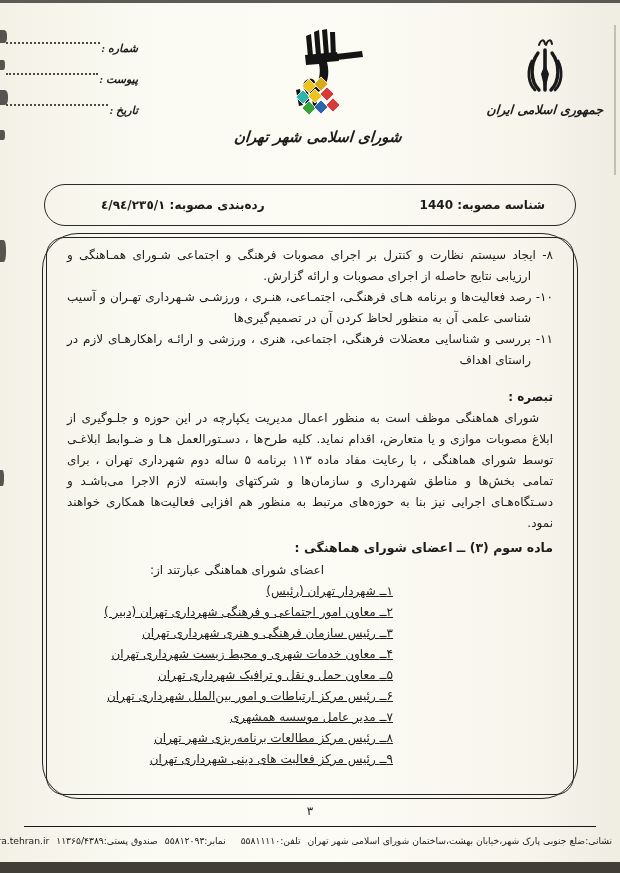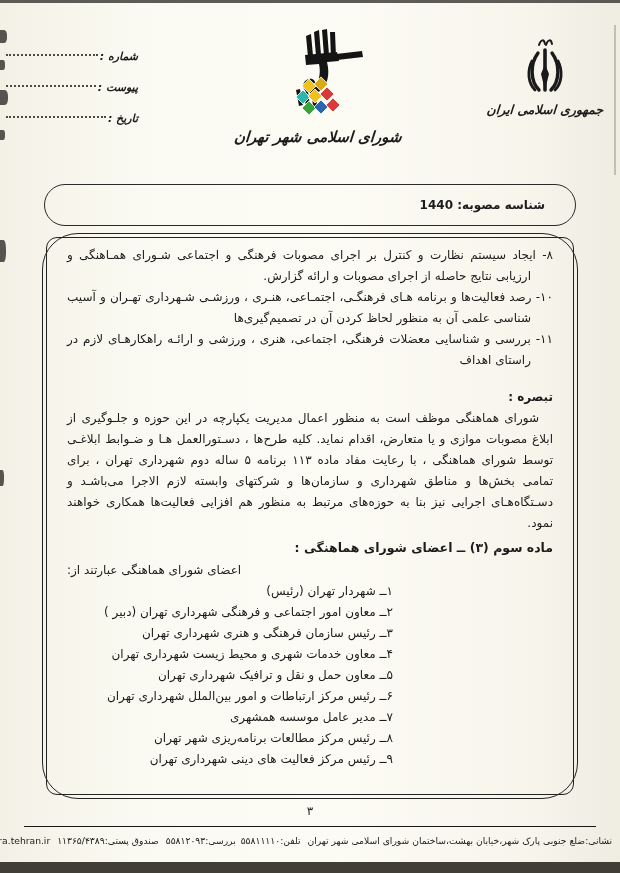--- a/index.html
+++ b/index.html
@@ -15,21 +15,21 @@
   .b1 { top:30px;  width:7px; height:13px; }
   .b2 { top:60px;  width:5px; height:10px; }
   .b3 { top:90px;  width:8px; height:15px; }
   .b4 { top:130px; width:5px; height:10px; }
   .b5 { top:240px; width:6px; height:22px; }
   .b6 { top:470px; width:4px; height:16px; }
   .edge-right { position:absolute; right:4px; top:25px; height:150px; width:2px; background:rgba(110,104,88,.35); }
 
   
   .lh-fields { position:absolute; top:42px; left:6px; width:132px; direction:rtl; }
-  .lh-row { display:flex; align-items:center; height:31px; }
+  .lh-row { display:flex; align-items:flex-start; height:31px;font-family:Liberation Serif, serif; }
   .lh-label { font-size:11px; font-weight:bold; font-style:italic; white-space:nowrap; padding-bottom:2px; }
   .lh-dots { flex:1; border-bottom:2px dotted #4c4a44; margin:0 2px 6px 0; }
 
   
   .logo-block { position:absolute; top:28px; left:234px; width:156px; text-align:center; }
   .org-name { font-size:15px; font-weight:bold; font-style:italic; margin-top:0; white-space:nowrap; transform:skewX(-4deg); }
 
   
   .emblem-block { position:absolute; top:36px; left:476px; width:138px; text-align:center; }
   .country-name { font-size:12.5px; font-weight:bold; font-style:italic; margin-top:4px; white-space:nowrap; transform:skewX(-4deg); }
@@ -43,41 +43,41 @@
   }
   .res-part { white-space:nowrap; }
 
   
   .frame-outer {
     position:absolute; top:233px; left:42px; width:536px; height:566px; box-sizing:border-box;
     border:1.5px solid #232320; border-radius:36px; padding:3px;
   }
   .frame-inner {
     width:100%; height:100%; box-sizing:border-box;
-    border:1.2px solid #232320; border-radius:11px;
+    border:1.2px solid #232320; border-radius:18px;
     padding:7px 20px 9px 20px; direction:rtl; overflow:hidden;
   }
   .doc-text { font-size:12px; line-height:21px; text-align:justify; }
   .item { padding-right:22px; text-indent:-22px; }
   .item-num { white-space:nowrap; }
   .note-title { font-weight:bold; margin-top:15px; line-height:22px; }
   .note-par { text-indent:14px; }
   .article-heading { font-weight:bold; margin-top:3px; font-size:12.5px; line-height:22px; }
-  .members-intro { margin-right:146px; margin-top:1px; text-align:left; }
-  .member { margin-right:160px; text-align:right; white-space:nowrap; }
+  .members-intro { margin-right:146px; margin-top:1px; text-align:center; }
+  .member { margin-right:160px; text-align:right; white-space:nowrap;text-decoration:underline; }
 
   
   .page-num { position:absolute; top:804px; left:0; right:0; text-align:center; font-size:12px; }
   .footer-rule { position:absolute; top:826px; left:24px; right:24px; border-top:1.7px solid #181816; }
   .footer {
     position:absolute; top:835px; left:6px; right:6px; direction:rtl; text-align:center;
     font-size:9.2px; white-space:nowrap; color:#21201d;
   }
   .footer span { margin:0 2px; }
-  .footer .gap { margin-left:0;text-align:center; }
+  .footer .gap { margin-left:10px;text-align:center; }
 </style>
 </head>
 <body>
 
 <div class="page">
 
   <div class="edge-top"></div>
   <div class="blob b1"></div>
   <div class="blob b2"></div>
   <div class="blob b3"></div>
@@ -146,20 +146,24 @@
       </svg>
     </span>
     <div class="country-name">جمهوری اسلامی ایران</div>
   </div>
 
   <div class="res-bar">
     <span class="res-part">
       <span>شناسه مصوبه:</span>
       <span>1440</span>
     </span>
+    <span class="res-part">
+      <span>رده‌بندی مصوبه:</span>
+      <span>٤/٩٤/٢٣٥/١</span>
+    </span>
   </div>
 
   <div class="frame-outer">
     <div class="frame-inner doc-text">
       <div id="items">
           <div class="item"><span class="item-num">۸-</span> ایجاد سیستم نظارت و کنترل بر اجرای مصوبات فرهنگی و اجتماعی شـورای همـاهنگی و ارزیابی نتایج حاصله از اجرای مصوبات و ارائه گزارش.</div>
           <div class="item"><span class="item-num">۱۰-</span> رصد فعالیت‌ها و برنامه هـای فرهنگـی، اجتمـاعی، هنـری ، ورزشـی شـهرداری تهـران و آسیب شناسی علمی آن به منظور لحاظ کردن آن در تصمیم‌گیری‌ها</div>
           <div class="item"><span class="item-num">۱۱-</span> بررسی و شناسایی معضلات فرهنگی، اجتماعی، هنری ، ورزشی و ارائـه راهکارهـای لازم در راستای اهداف</div>
         </div>
       <div class="note-title">تبصره :</div>
@@ -179,19 +183,19 @@
         </div>
     </div>
   </div>
 
   <div class="page-num">۳</div>
   <div class="footer-rule"></div>
 
   <div class="footer">
     <span>نشانی:ضلع جنوبی پارک شهر،خیابان بهشت،ساختمان شورای اسلامی شهر تهران</span>
     <span class="gap">تلفن:۵۵۸۱۱۱۱۰</span>
-    <span>بررسی:۵۵۸۱۲۰۹۳</span>
+    <span>نمابر:۵۵۸۱۲۰۹۳</span>
     <span>صندوق پستی:۱۱۳۶۵/۴۳۸۹</span>
     <span dir="ltr">http://shora.tehran.ir</span>
   </div>
 
   <div class="edge-bottom"></div>
 </div>
 
 </body></html>

